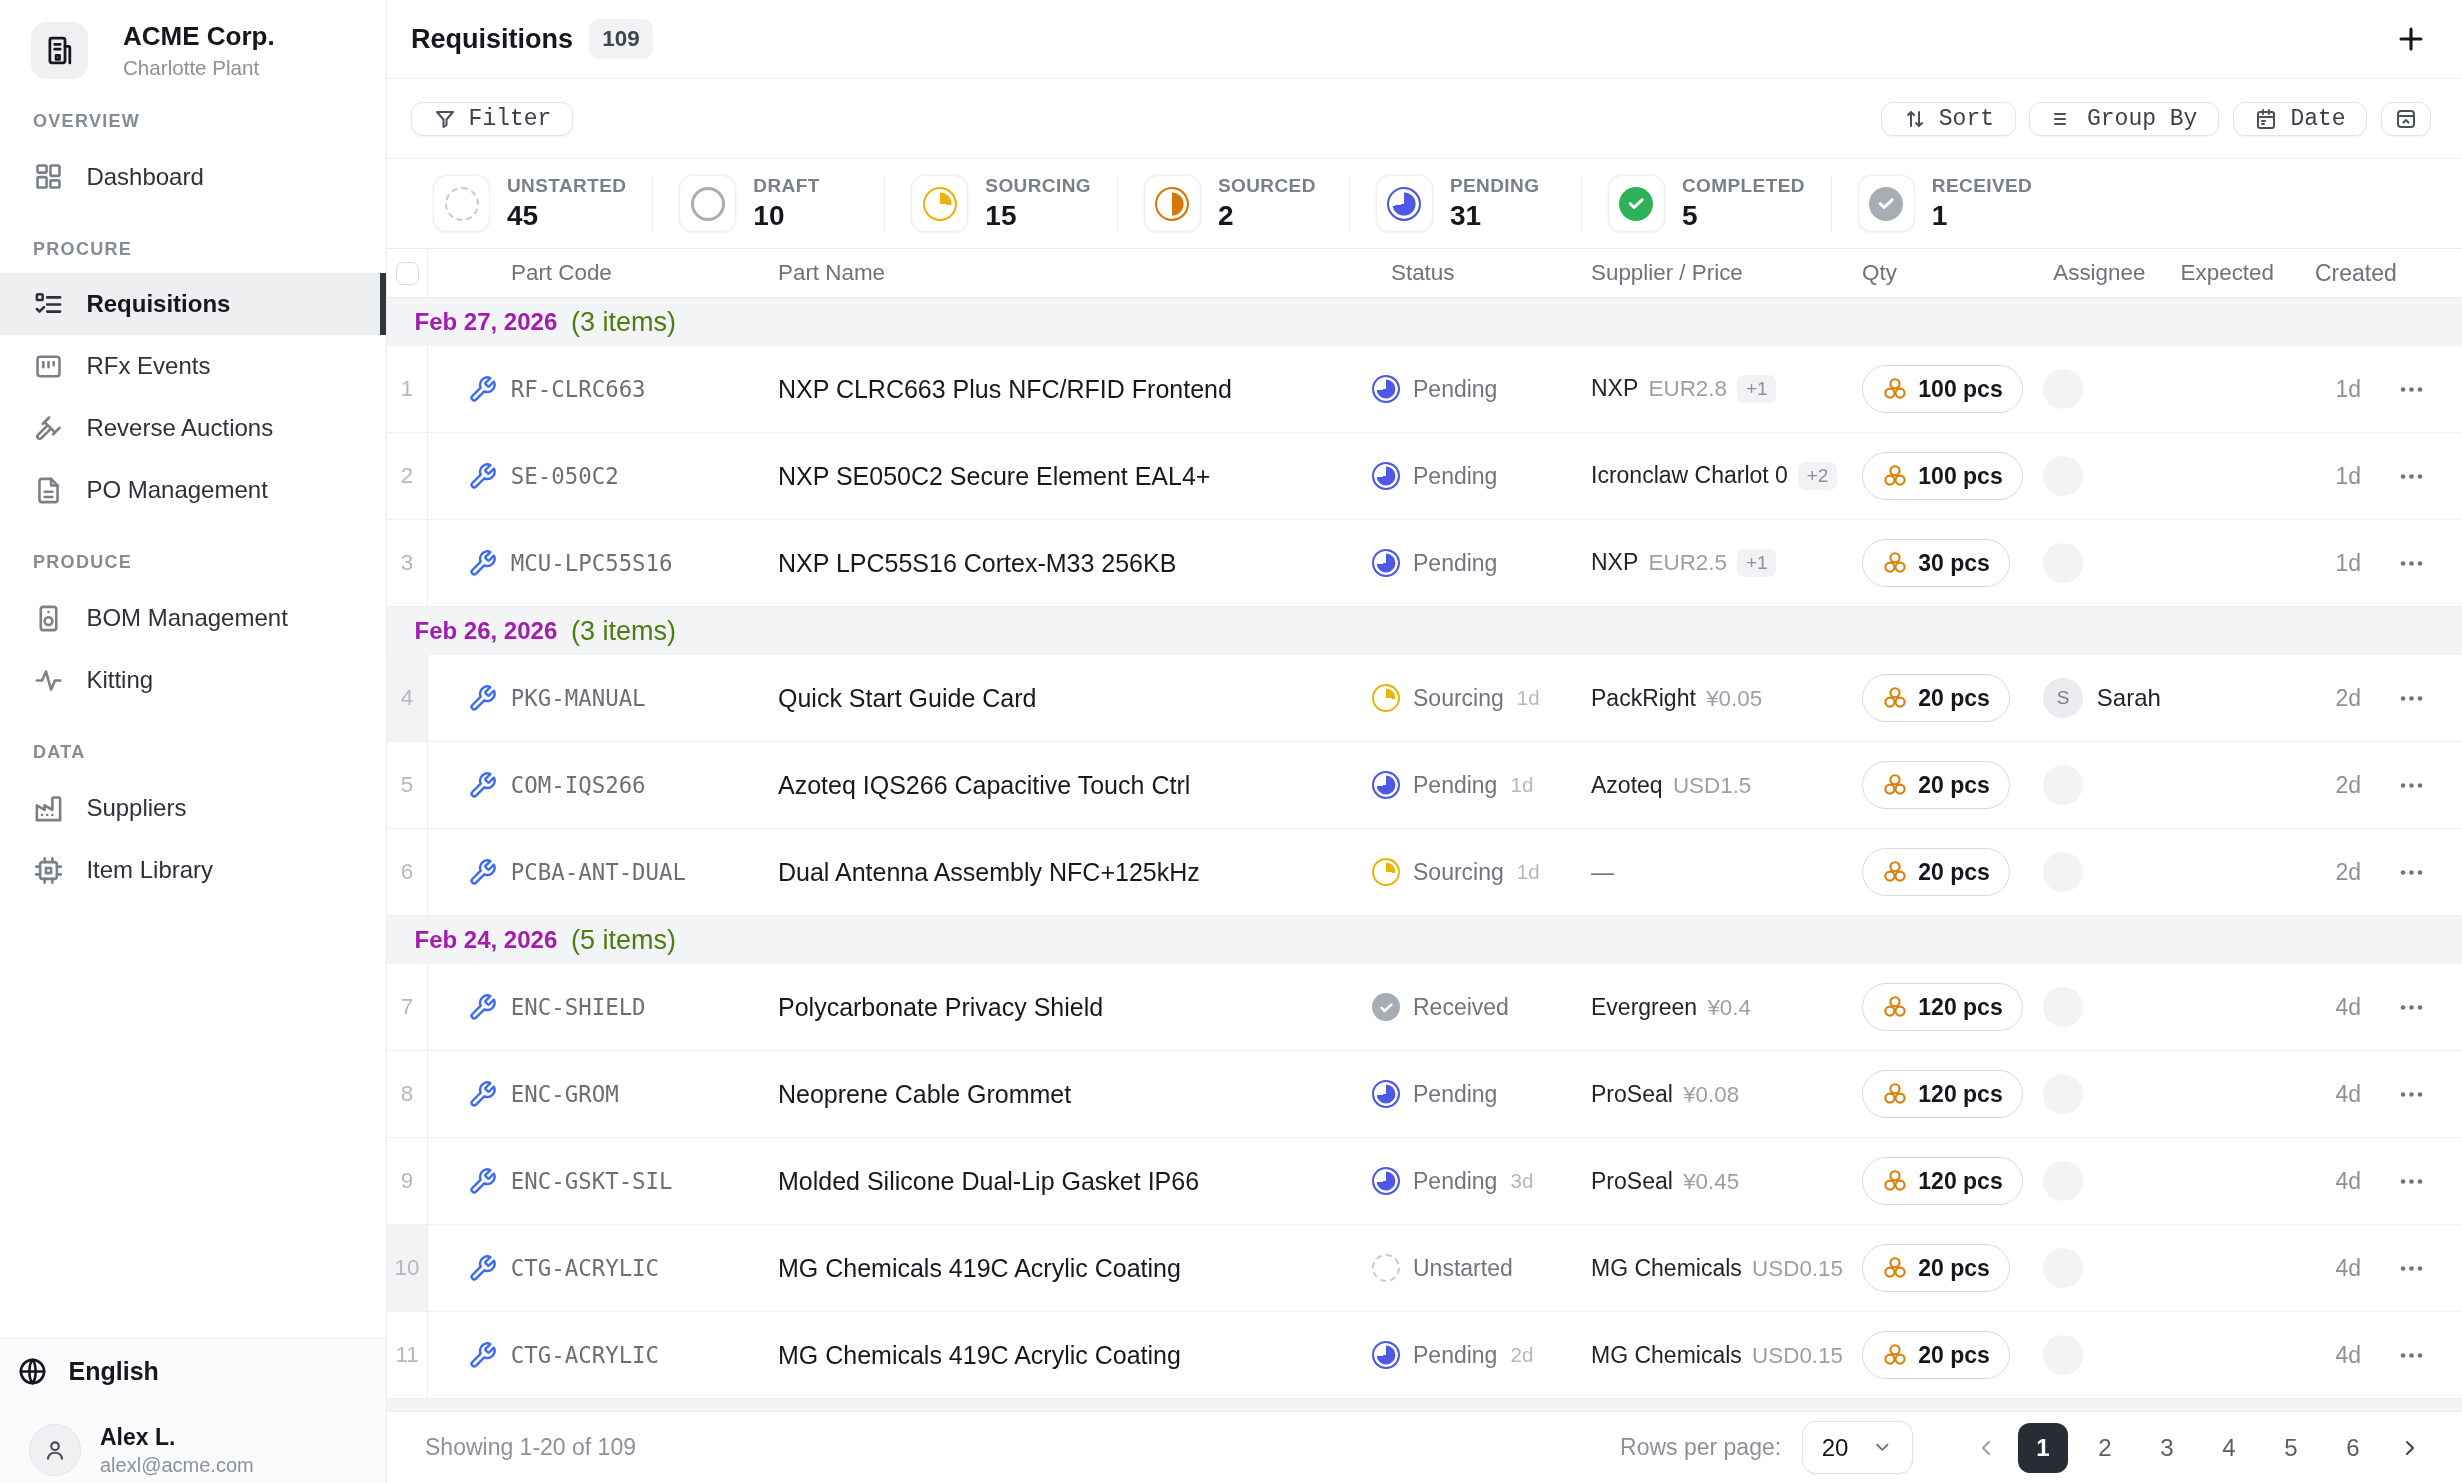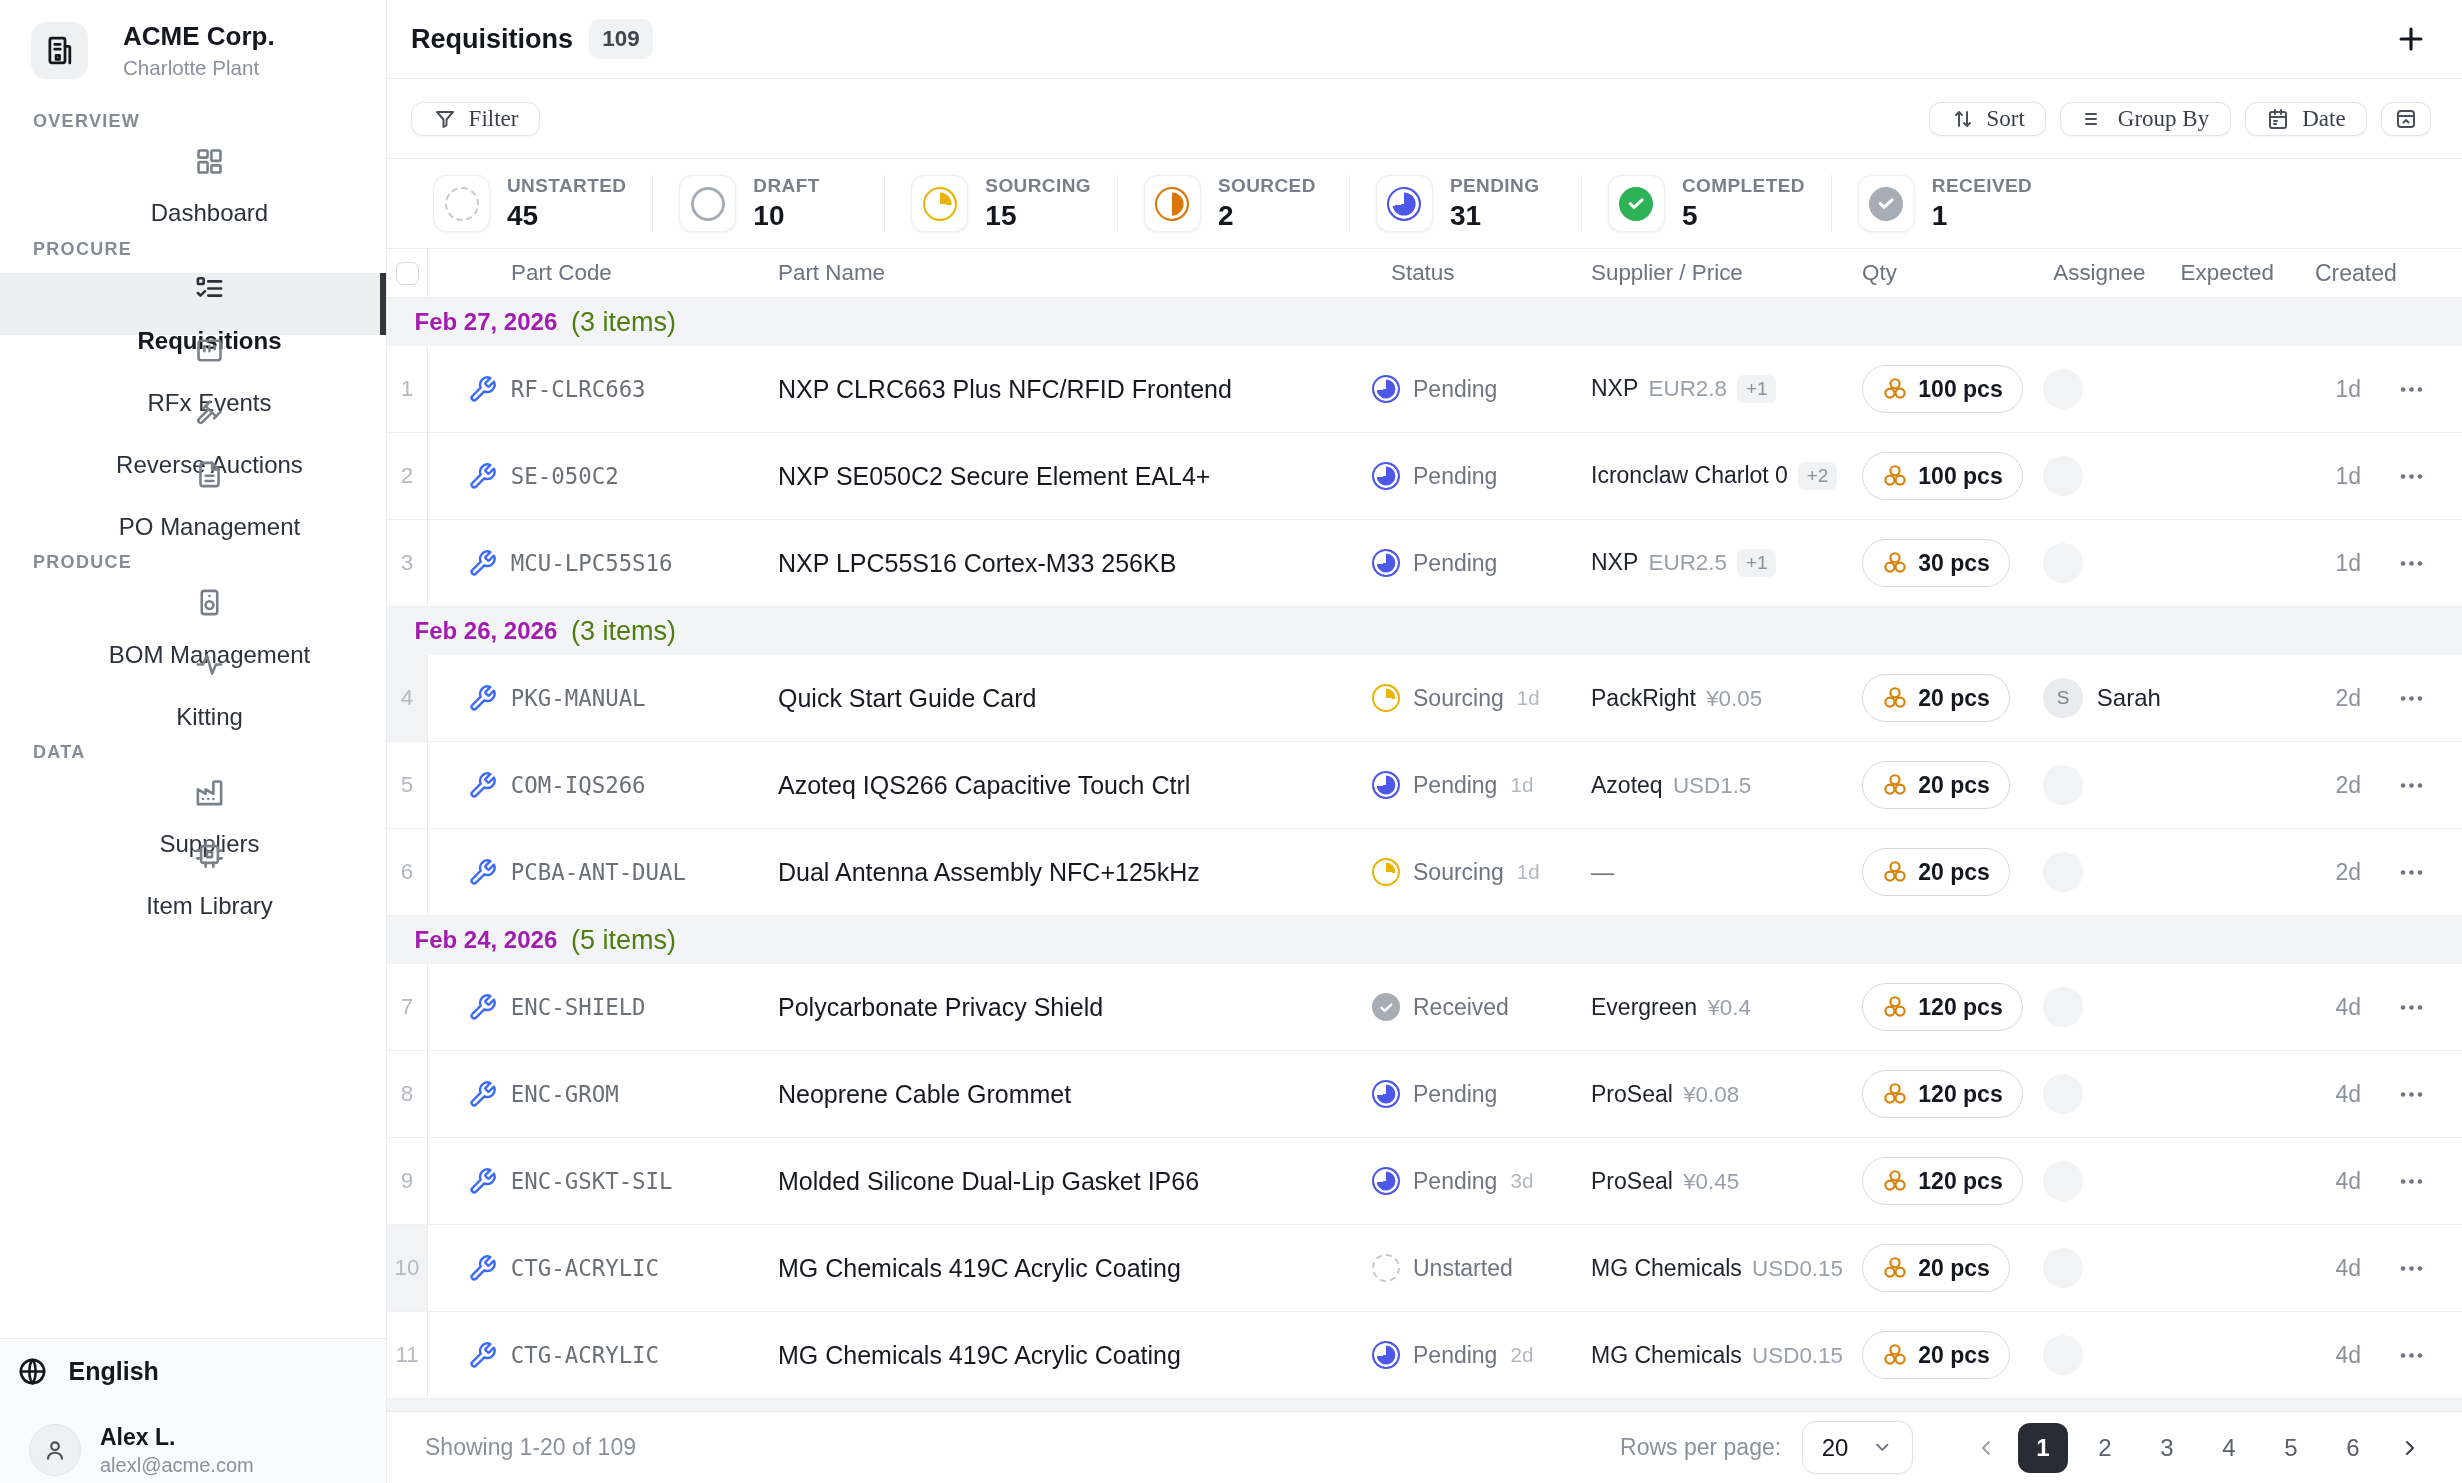--- a/index.html
+++ b/index.html
@@ -9,21 +9,21 @@
 
   
   .sidebar { position:absolute; left:0; top:0; width:387px; height:1483px; border-right:0.9px solid #e9ebee; background:#fff; display:flex; flex-direction:column; }
   .org { display:flex; align-items:center; gap:35px; padding:20.6px 0 0 31px; }
   .org-logo { width:57px; height:57px; border-radius:15.5px; background:#eef0f2; display:flex; align-items:center; justify-content:center; color:#14171d; flex:none; }
   .org-logo svg { width:33px; height:33px; }
   .org-name { font-size:26px; font-weight:700; }
   .org-sub { font-size:20.6px; color:#8b919b; margin-top:4.3px; }
   .nav { flex:1; overflow:hidden; }
   .sec-label { padding:31px 33px 13.8px; font-size:18px; font-weight:700; color:#868c96; letter-spacing:1.3px; }
-  .nav-item { height:62px; display:flex; align-items:center; gap:22.4px; padding-left:33px; font-size:24px; color:#2c313b; position:relative; cursor:pointer;flex-direction:column; }
+  .nav-item { height:62px; display:flex; align-items:center; gap:22.4px; padding-left:33px; font-size:24px; color:#2c313b; position:relative; cursor:pointer; }
   .nav-item .nav-ic { color:#7a8089; flex:none; }
   .nav-item svg { width:31px; height:31px; }
   .nav-item.active { background:#edeff1; font-weight:700; color:#14171d; }
   .nav-item.active .nav-ic { color:#2c313b; }
   .nav-item.active::after { content:""; position:absolute; right:0; top:0; bottom:0; width:6px; background:#30353e; }
   .side-bottom { border-top:0.9px solid #ececee; background:#fafbfc; padding:13.8px 17px 0 17px; height:145px; }
   .lang-row { display:flex; align-items:center; gap:20.6px; font-size:25px; font-weight:700; color:#14171d; height:38px; cursor:pointer; }
   .lang-row svg { width:31px; height:31px; }
   .user-row { display:flex; align-items:center; gap:19px; margin-top:33px; margin-left:12px; cursor:pointer; }
   .user-avatar { width:52px; height:52px; border-radius:50%; background:#eef0f2; border:0.9px solid #e3e5e9; display:flex; align-items:center; justify-content:center; color:#4a4f5a; flex:none; }
@@ -33,21 +33,21 @@
 
   
   .main { position:absolute; left:387px; top:0; width:2075px; height:1483px; background:#fff; }
   .m-header { height:79px; display:flex; align-items:center; padding:0 34px 0 24px; border-bottom:0.9px solid #ececee; }
   .m-title { font-size:27px; font-weight:700; }
   .m-badge { margin-left:15.5px; background:#f1f2f4; border-radius:10.3px; padding:6.9px 13.8px; font-size:22.4px; color:#3f4450; font-weight:700; }
   .plus-btn { margin-left:auto; color:#14171d; cursor:pointer; }
   .plus-btn svg { width:34px; height:34px; }
 
   .toolbar { height:80px; display:flex; align-items:center; padding:0 31px 0 24px; border-bottom:0.9px solid #ececee; gap:13.8px; }
-  .btn { display:inline-flex; align-items:center; gap:12px; height:34px; padding:0 20.6px; border:0.9px solid #e3e5e9; border-radius:12px; background:#fff; font-size:23px; color:#3a3f4a; box-shadow:0 0.9px 1.7px rgba(16,24,40,.05); cursor:pointer; font-family:Liberation Serif, serif; }
+  .btn { display:inline-flex; align-items:center; gap:12px; height:34px; padding:0 20.6px; border:0.9px solid #e3e5e9; border-radius:12px; background:#fff; font-size:23px; color:#3a3f4a; box-shadow:0 0.9px 1.7px rgba(16,24,40,.05); cursor:pointer; font-family:Liberation Mono, monospace; }
   .btn svg { width:24px; height:24px; color:#4a4f5a; }
   .iconbtn { width:50px; padding:0; justify-content:center; }
   .spacer { flex:1; }
 
   .summary { height:90px; display:flex; align-items:center; padding:0 34px 0 46px; border-bottom:0.9px solid #ececee; }
   .sum-item { display:flex; align-items:center; gap:17px; padding-right:26px; margin-right:26px; border-right:0.9px solid #ececee; min-width:206px; cursor:pointer; }
   .sum-item:last-child { border-right:none; }
   .sum-icon { width:57px; height:57px; border-radius:13.8px; background:#fff; border:0.9px solid #eceef0; box-shadow:0 0.9px 2.6px rgba(16,24,40,.07); display:flex; align-items:center; justify-content:center; flex:none; }
   .sum-label { font-size:19px; color:#7a8089; font-weight:700; letter-spacing:0.4px; }
   .sum-value { font-size:28px; font-weight:700; color:#14171d; margin-top:2.6px; }

